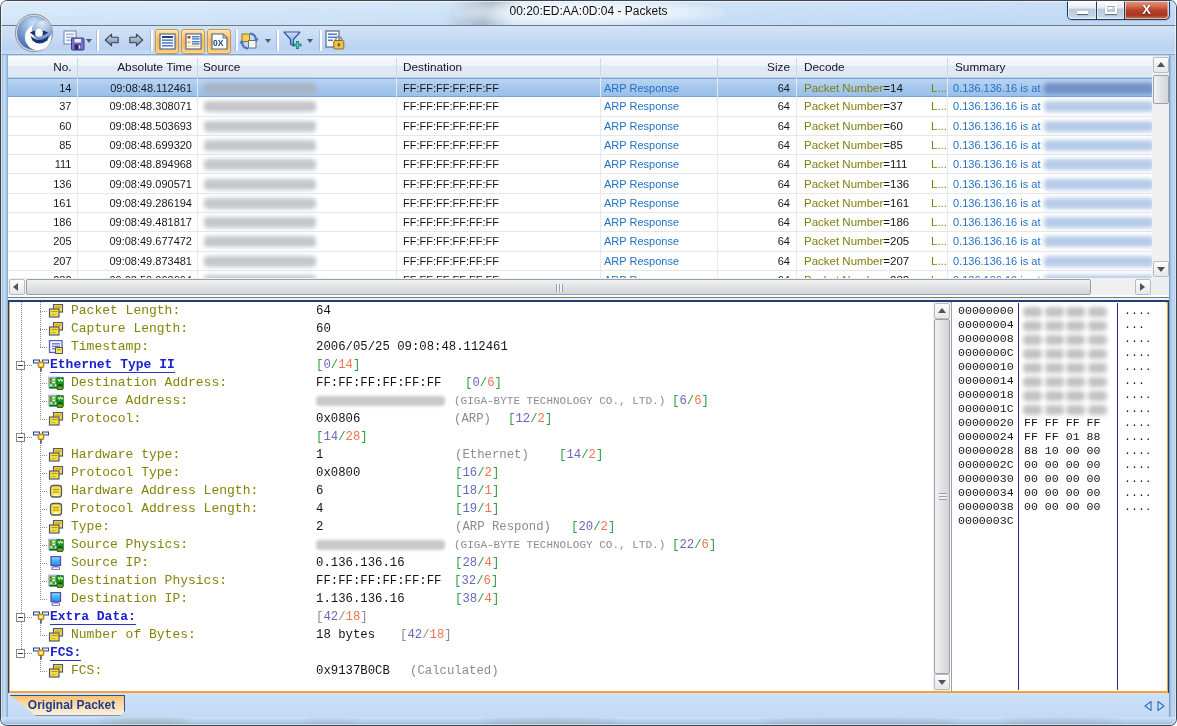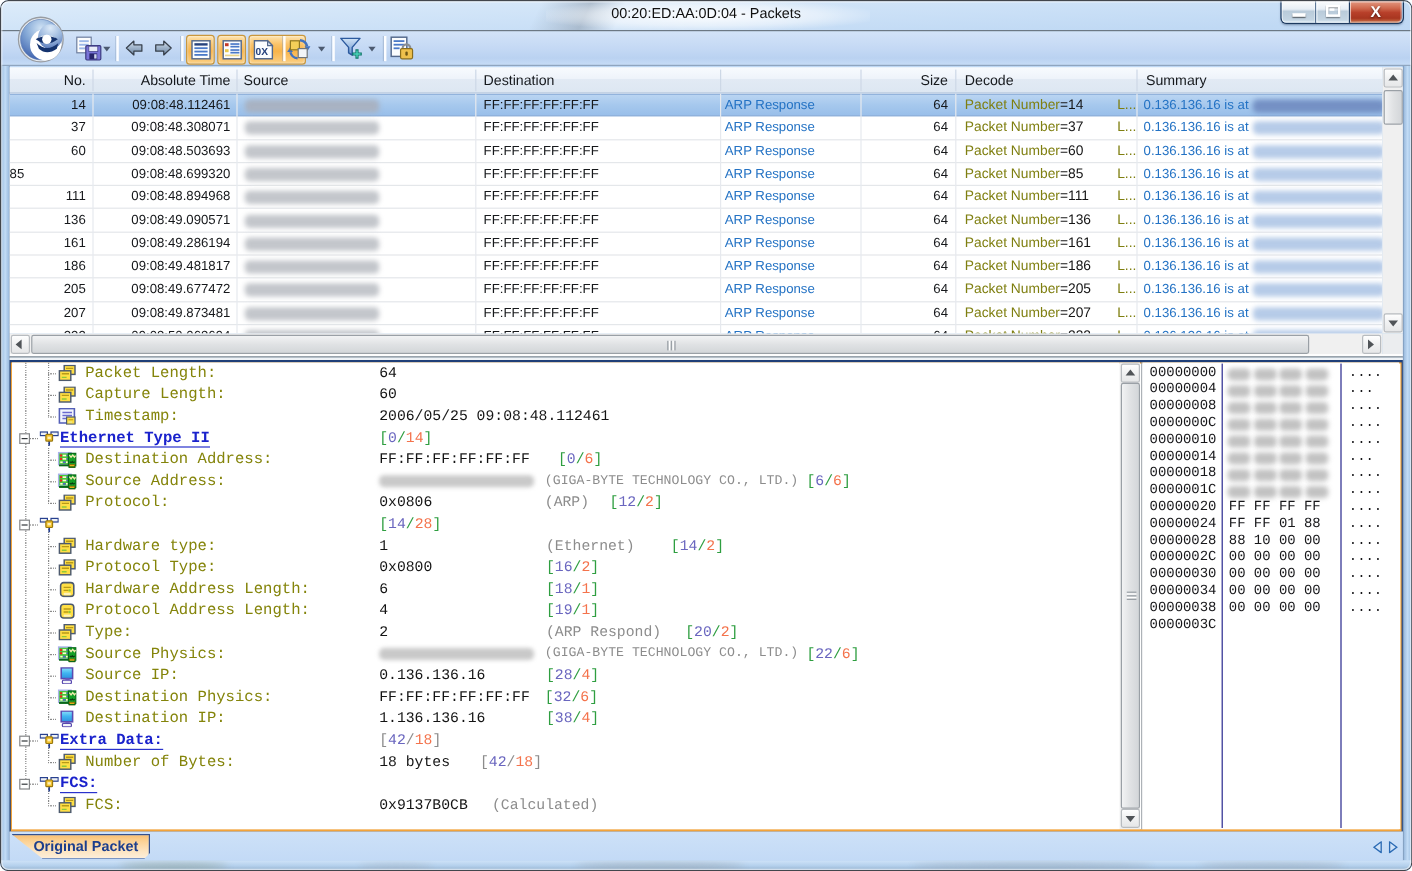--- a/index.html
+++ b/index.html
@@ -171,21 +171,21 @@
         <rect x="1" y="1" width="15" height="15" fill="#fbfdfe" stroke="#54698c" stroke-width="1.2"></rect>
         <rect x="2.5" y="3" width="3" height="2.5" fill="#c23a28"></rect>
         <rect x="7" y="3" width="7.5" height="1.4" fill="#4a79c8"></rect>
         <rect x="7" y="5.2" width="7.5" height="1.4" fill="#4a79c8"></rect>
         <rect x="2.5" y="8" width="3" height="2.5" fill="#e8c84a"></rect>
         <rect x="7" y="8" width="7.5" height="1.4" fill="#4a79c8"></rect>
         <rect x="7" y="10.2" width="7.5" height="1.4" fill="#4a79c8"></rect>
         <rect x="2.5" y="12.5" width="12" height="1.4" fill="#e8d48a"></rect>
       </svg>
     </div>
-    <div class="abs" style="left:207px;top:29px;width:48px;height:25px;border-radius:3px;border:1px solid #c9973e;background:linear-gradient(180deg,#fde3ae 0%,#fbc369 30%,#f8b44a 55%,#fbcf82 100%);box-shadow:inset 0 0 2px rgba(255,255,255,.8);">
+    <div class="abs" style="left:207px;top:29px;width:24px;height:25px;border-radius:3px;border:1px solid #c9973e;background:linear-gradient(180deg,#fde3ae 0%,#fbc369 30%,#f8b44a 55%,#fbcf82 100%);box-shadow:inset 0 0 2px rgba(255,255,255,.8);">
       <svg class="abs" style="left:3px;top:3px;" width="17" height="17" viewBox="0 0 17 17">
         <path d="M1,1 L12,1 L16,5 L16,16 L1,16 Z" fill="#fbfdfe" stroke="#54698c" stroke-width="1.2"></path>
         <path d="M12,1 L12,5 L16,5 Z" fill="#d8e2ee" stroke="#54698c" stroke-width="1"></path>
         <text x="2" y="13" font-family="Liberation Sans" font-size="8.5" font-weight="bold" fill="#26427c">0X</text>
       </svg>
     </div>
     <div class="tsep" style="left:236px;"></div>
 <svg class="abs" style="left:239px;top:31px;" width="20" height="20" viewBox="0 0 20 20">
  <path d="M11,2.5 A6.8,6.8 0 0 1 17,7.5" fill="none" stroke="#4272bf" stroke-width="2"></path>
  <path d="M14.9,7.6 L19.7,7.6 L17.3,11.6 Z" fill="#4272bf"></path>
@@ -301,21 +301,21 @@
 <span class="blurb" style="left:196px;top:4px;width:112px;height:11px;background:#c3c6cb;filter:blur(2.2px);"></span>
 <span class="cell" style="left:395px;">FF:FF:FF:FF:FF:FF</span>
 <span class="cell prot" style="left:596px;">ARP Response</span>
 <span class="cell" style="left:700px;width:82px;text-align:right;">64</span>
 <span class="cell oliv" style="left:796px;font-size:11.5px;">Packet Number<span style="color:#141414;">=60</span></span>
 <span class="cell oliv" style="left:923px;font-size:11.5px;">L...</span>
 <span class="cell summ" style="left:945px;">0.136.136.16 is at</span>
 <span class="blurb" style="left:1036px;top:4px;width:110px;height:11px;background:#b6cbe8;filter:blur(2px);"></span>
 </div>
       <div class="prow" style="top:57.9px;">
-<span class="cell" style="left:0;width:63.5px;text-align:left;">85</span>
+<span class="cell" style="left:0;width:63.5px;text-align:right;">85</span>
 <span class="cell" style="left:60px;width:124px;text-align:right;">09:08:48.699320</span>
 <span class="blurb" style="left:196px;top:4px;width:112px;height:11px;background:#c3c6cb;filter:blur(2.2px);"></span>
 <span class="cell" style="left:395px;">FF:FF:FF:FF:FF:FF</span>
 <span class="cell prot" style="left:596px;">ARP Response</span>
 <span class="cell" style="left:700px;width:82px;text-align:right;">64</span>
 <span class="cell oliv" style="left:796px;font-size:11.5px;">Packet Number<span style="color:#141414;">=85</span></span>
 <span class="cell oliv" style="left:923px;font-size:11.5px;">L...</span>
 <span class="cell summ" style="left:945px;">0.136.136.16 is at</span>
 <span class="blurb" style="left:1036px;top:4px;width:110px;height:11px;background:#b6cbe8;filter:blur(2px);"></span>
 </div>

